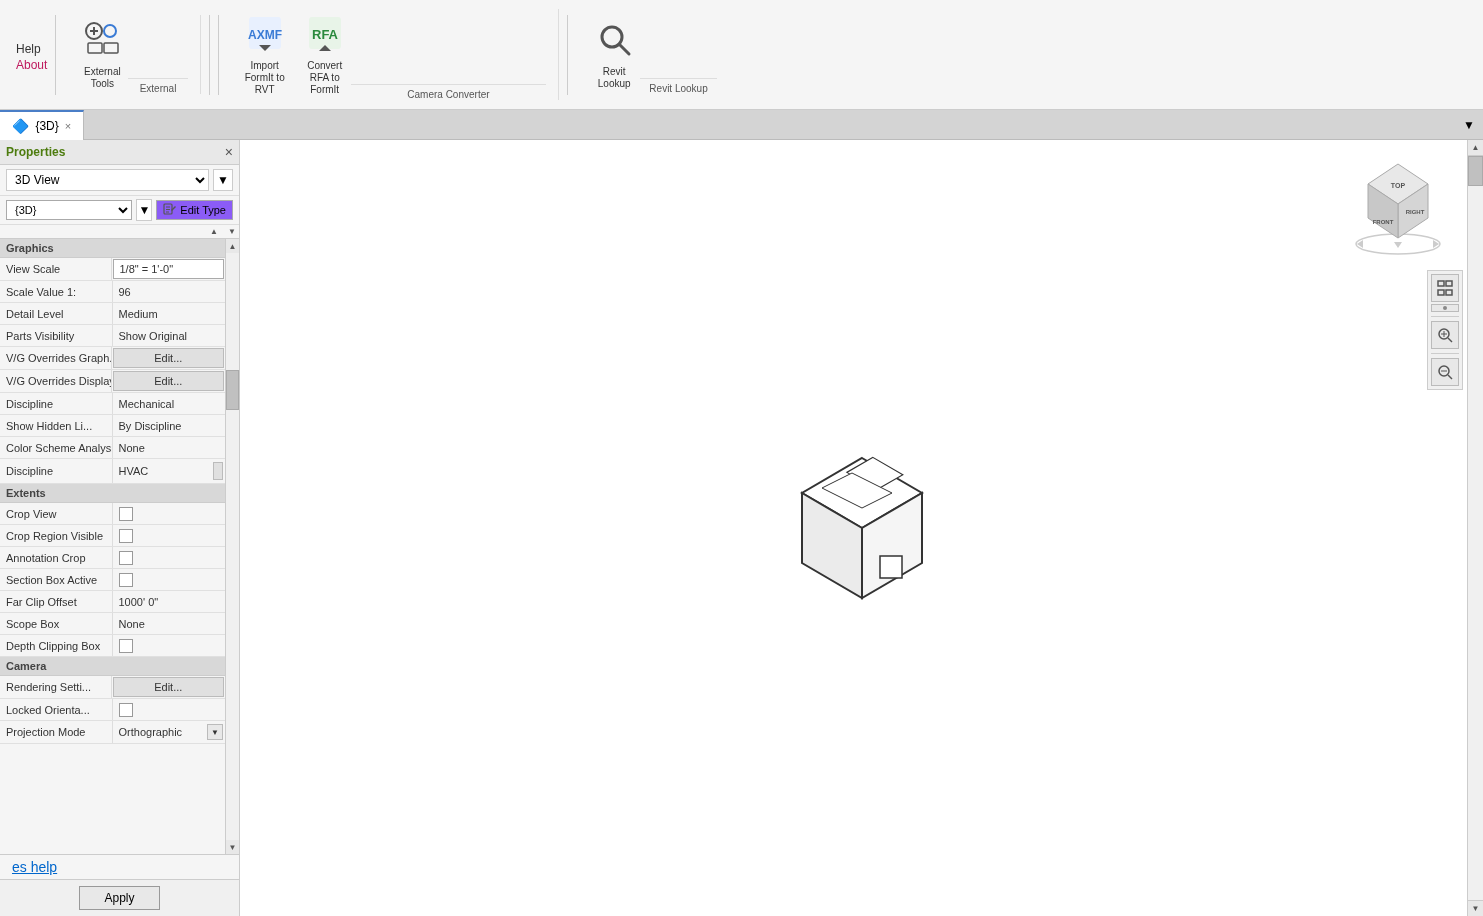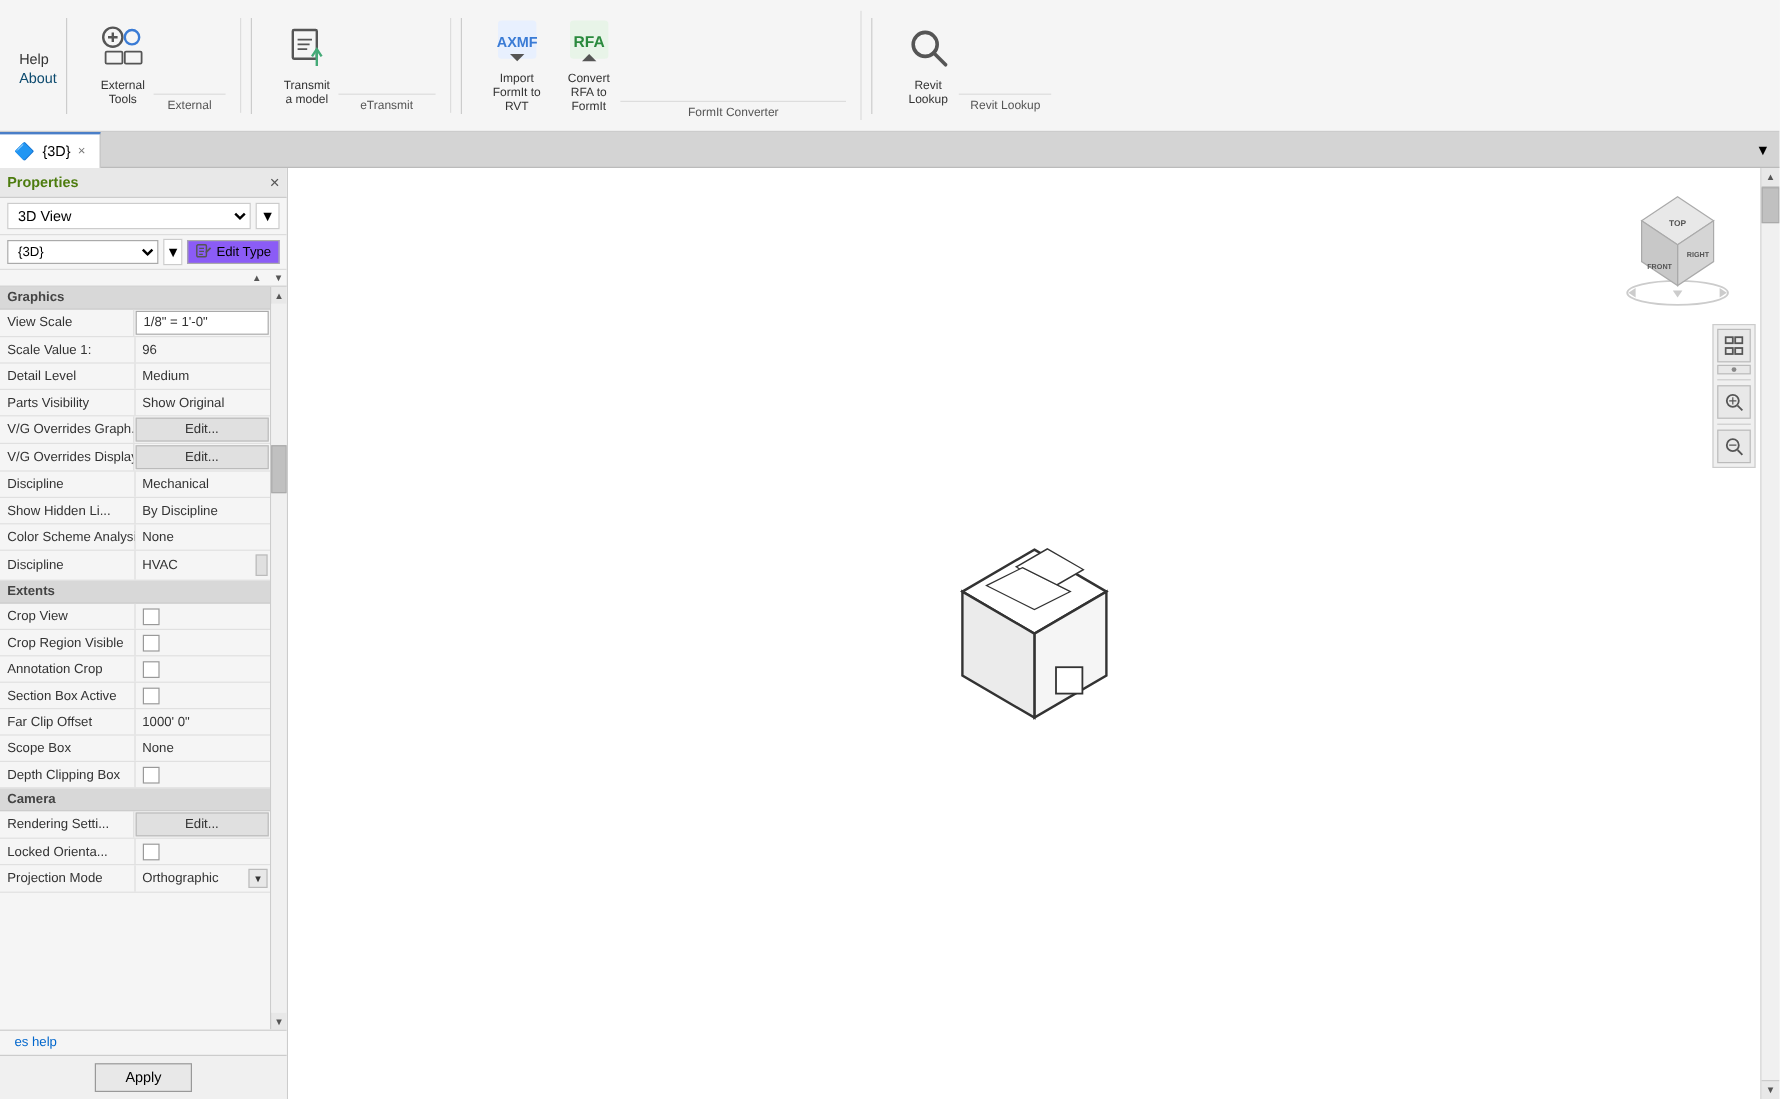--- a/index.html
+++ b/index.html
@@ -245,22 +245,23 @@
       border: 1px solid #999;
       background: #e8e8e8;
       cursor: pointer;
       font-size: 12px;
     }
 
     
     .help-link {
       padding: 2px 6px;
       color: #0066cc;
-      font-size: 11px;
-      cursor: pointer;
+      font-size: 14px;
+      cursor: pointer;
+      text-decoration: underline;
     }
     .help-bar {
       display: flex;
       align-items: center;
       border-top: 1px solid #ccc;
       background: #f5f5f5;
       padding: 2px 6px;
     }
 
     
@@ -396,21 +397,21 @@
     }
   </style>
 </head>
 <body>
 
 <div class="toolbar">
   <div style="display:flex; align-items:center; padding: 0 8px; gap: 8px;">
 
     <div style="display:flex; flex-direction:column; align-items:flex-start; justify-content:flex-start; padding-top:4px; gap:2px;">
       <span style="font-size:12px; cursor:pointer; color:#333;">Help</span>
-      <span style="font-size:12px; cursor:pointer; color:#0c4a6e;">About</span>
+      <span style="font-size:12px; cursor:pointer; color:#be185d;">About</span>
     </div>
 
     <div style="width:1px; height:80px; background:#ccc;"></div>
 
     <div class="toolbar-group">
       <div class="toolbar-btn">
         <div class="toolbar-btn-icon">
           <svg width="40" height="40" viewBox="0 0 40 40">
             <circle cx="12" cy="12" r="8" fill="none" stroke="#555" stroke-width="2"></circle>
             <line x1="8" y1="12" x2="16" y2="12" stroke="#555" stroke-width="2"></line>
@@ -421,36 +422,20 @@
           </svg>
         </div>
         <div class="toolbar-btn-label">External
 Tools</div>
       </div>
       <div class="toolbar-group-label">External</div>
     </div>
 
     <div style="width:1px; height:80px; background:#ccc;"></div>
 
-    <div class="toolbar-group">
-      <div class="toolbar-btn">
-        <div class="toolbar-btn-icon">
-          <svg width="40" height="40" viewBox="0 0 40 40">
-            <rect x="8" y="6" width="20" height="24" rx="1" fill="none" stroke="#555" stroke-width="2"></rect>
-            <line x1="12" y1="14" x2="24" y2="14" stroke="#555" stroke-width="1.5"></line>
-            <line x1="12" y1="18" x2="22" y2="18" stroke="#555" stroke-width="1.5"></line>
-            <line x1="12" y1="22" x2="20" y2="22" stroke="#555" stroke-width="1.5"></line>
-            <path d="M24 28 L28 22 L32 28" fill="none" stroke="#4a7" stroke-width="2"></path>
-            <line x1="28" y1="22" x2="28" y2="36" stroke="#4a7" stroke-width="2"></line>
-          </svg>
-        </div>
-        <div class="toolbar-btn-label">Transmit a model</div>
-      </div>
-      <div class="toolbar-group-label">eTransmit</div>
-    </div>
 
     <div style="width:1px; height:80px; background:#ccc;"></div>
 
     <div class="toolbar-group" style="min-width:140px;">
       <div style="display:flex; gap:8px; flex:1; align-items:center;">
         <div class="toolbar-btn">
           <div class="toolbar-btn-icon">
             <svg width="40" height="40" viewBox="0 0 40 40">
               <rect x="4" y="4" width="32" height="32" rx="3" fill="#e8f0fe"></rect>
               <text x="20" y="26" text-anchor="middle" font-size="12" fill="#3a7bd5" font-weight="bold">AXMF</text>
@@ -465,21 +450,21 @@
             <svg width="40" height="40" viewBox="0 0 40 40">
               <rect x="4" y="4" width="32" height="32" rx="3" fill="#e8f4e8"></rect>
               <text x="20" y="26" text-anchor="middle" font-size="13" fill="#2a8a3d" font-weight="bold">RFA</text>
               <path d="M14 32 L20 38 L26 32" fill="#555" stroke="none" transform="rotate(180 20 35)"></path>
             </svg>
           </div>
           <div class="toolbar-btn-label">Convert RFA
 to FormIt</div>
         </div>
       </div>
-      <div class="toolbar-group-label">FormIt Converter</div>
+      <div class="toolbar-group-label">Camera Converter</div>
     </div>
 
     <div style="width:1px; height:80px; background:#ccc;"></div>
 
     <div class="toolbar-group">
       <div class="toolbar-btn">
         <div class="toolbar-btn-icon">
           <svg width="40" height="40" viewBox="0 0 40 40">
             <circle cx="18" cy="18" r="10" fill="none" stroke="#555" stroke-width="3"></circle>
             <line x1="25" y1="25" x2="35" y2="35" stroke="#555" stroke-width="3" stroke-linecap="round"></line>

